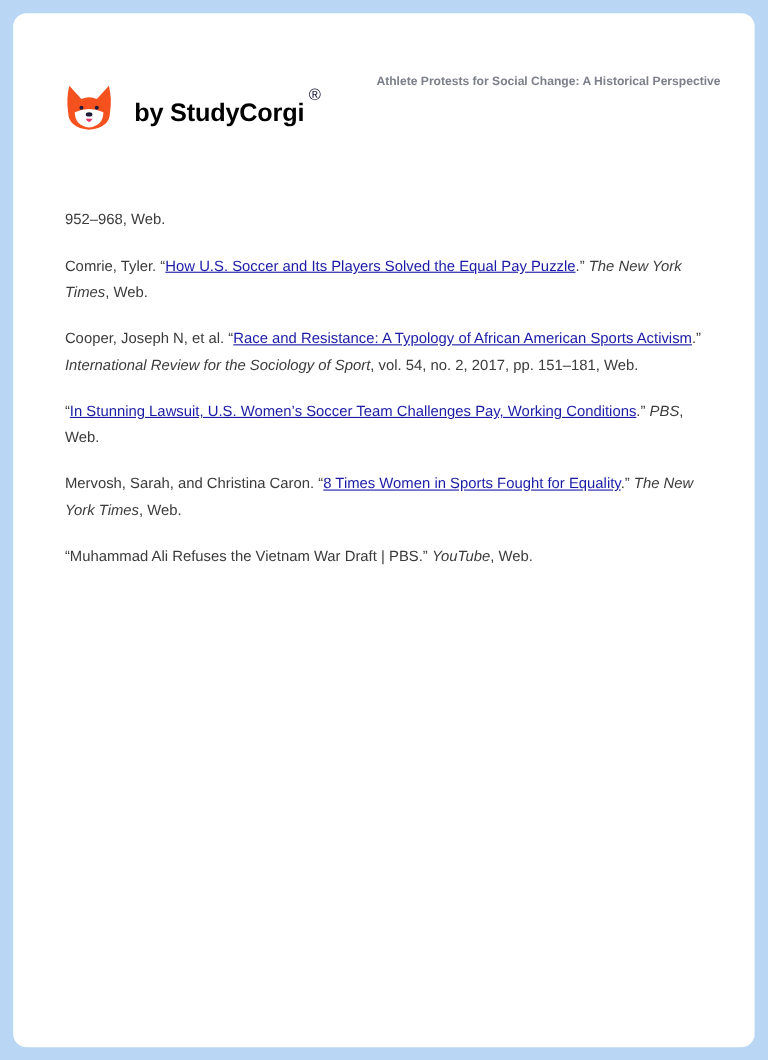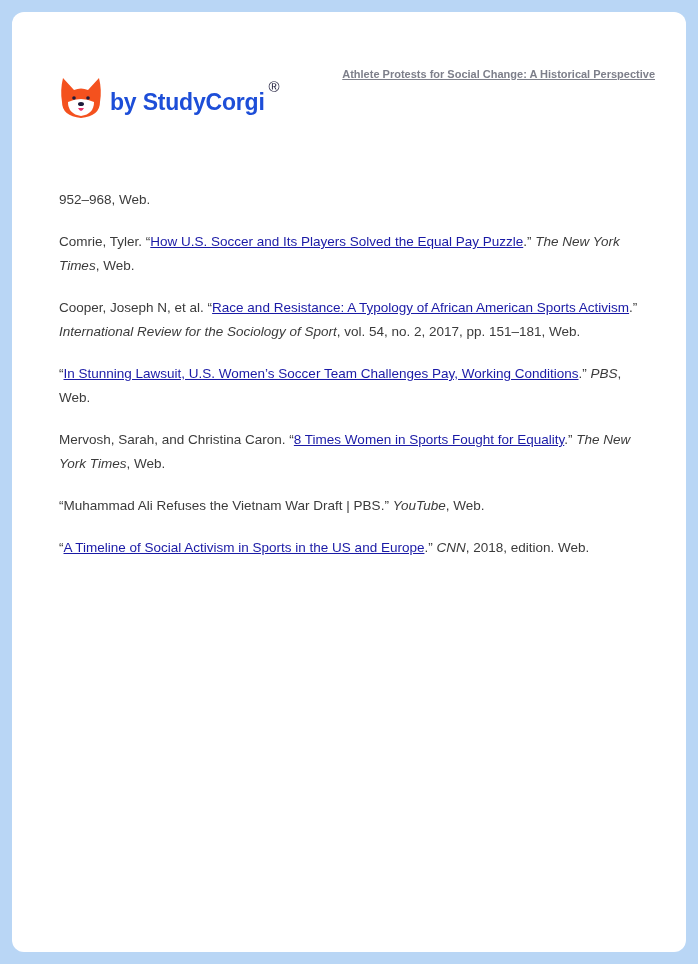--- a/index.html
+++ b/index.html
@@ -13,34 +13,34 @@
     position: absolute; left: 12px; top: 12px;
     width: 674px; height: 940px;
     background: #ffffff; border-radius: 12px;
   }
   .logo {
     position: absolute; left: 48px; top: 64px;
     display: flex; align-items: center;
   }
   .logo svg { width: 42px; height: 44px; }
   .logo-text {
-    margin-left: 8px; margin-top: 8px;
-    font-size: 23px; font-weight: bold; color: #1d4ed8;
+    margin-left: 20px; margin-top: 8px;
+    font-size: 23px; font-weight: bold; color: #000000;
     letter-spacing: -0.2px;
   }
   .logo-reg {
     font-size: 15px; color: #1d1b3a; font-weight: normal;
     position: relative; top: -12px; margin-left: 4px;
   }
   .header-right {
     position: absolute; right: 31px; top: 55px; width: 340px;
     text-align: right;
   }
   .doc-title {
-    font-size: 11px; font-weight: bold; color: #7d7f8a; line-height: 14px; text-decoration: underline;
+    font-size: 11px; font-weight: bold; color: #7d7f8a; line-height: 14px;
   }
   .doc-url {
     font-size: 11px; color: #8a8c96; line-height: 13px; margin-top: 3px;
   }
   .refs {
     position: absolute; left: 47px; top: 176px; width: 590px;
     font-size: 13.5px; color: #3b3b3b; line-height: 24px;
   }
   .ref { margin: 0 0 18px 0; }
   .ref a { color: #1a1aa6; text-decoration: underline; }
@@ -79,15 +79,14 @@
 
 
 
     <p class="ref"><span>“</span><a href="#">In Stunning Lawsuit, U.S. Women’s Soccer Team Challenges Pay, Working Conditions</a><span>.” </span><i>PBS</i><span>, Web.</span></p>
 
     <p class="ref"><span>Mervosh, Sarah, and Christina Caron. “</span><a href="#">8 Times Women in Sports Fought for Equality</a><span>.” </span><i>The New York Times</i><span>, Web.</span></p>
 
     <p class="ref"><span>“Muhammad Ali Refuses the Vietnam War Draft | PBS.” </span><i>YouTube</i><span>, Web.</span></p>
 
 
-    <p class="ref"><span>“</span><a href="#">A Timeline of Social Activism in Sports in the US and Europe</a><span>.” </span><i>CNN</i><span>, 2018, edition. Web.</span></p>
   </div>
 </div>
 
 </body></html>

